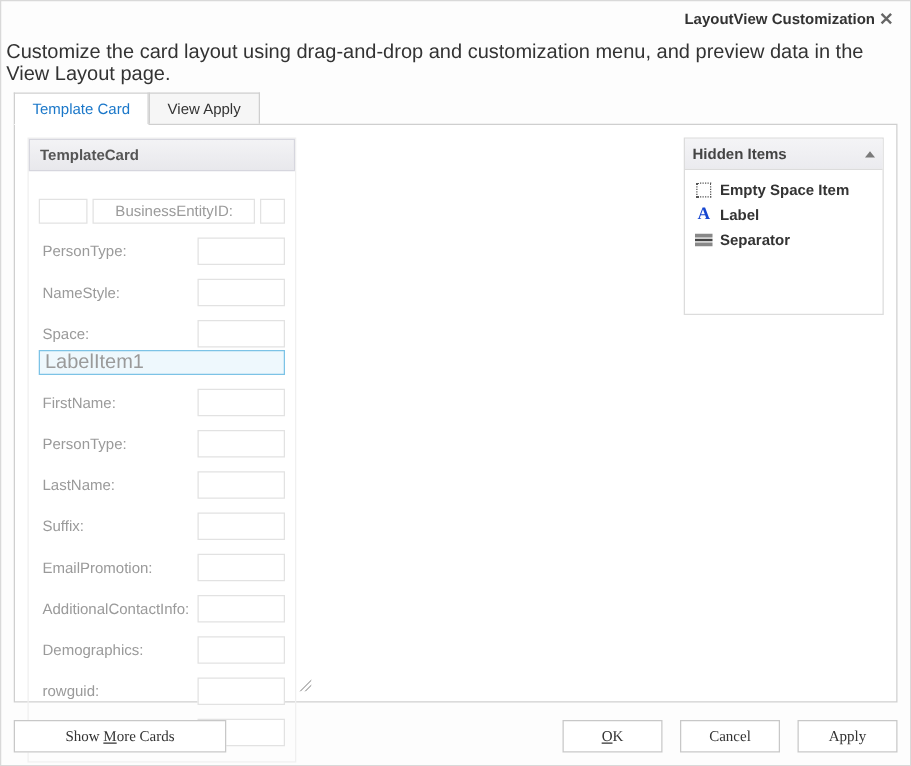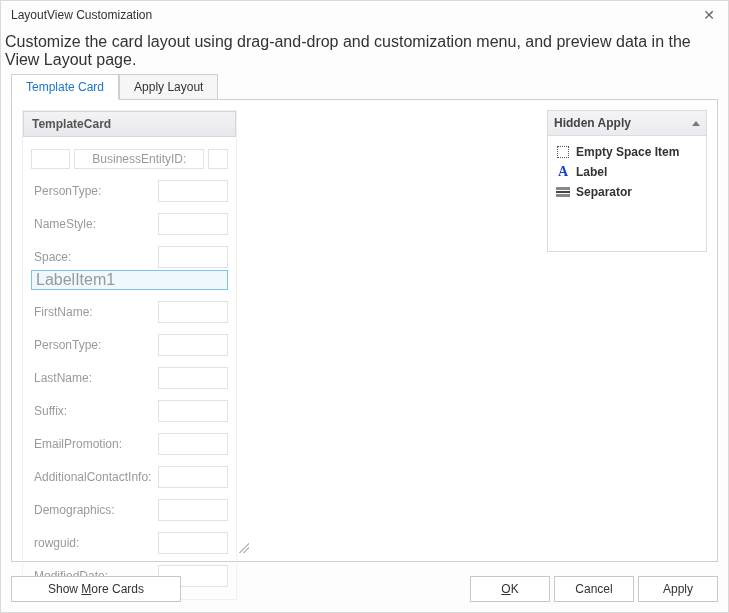--- a/index.html
+++ b/index.html
@@ -7,23 +7,23 @@
   body {
     width:729px; height:613px;
     font-family: "Segoe UI", Tahoma, Arial, sans-serif;
     font-size:12px;
     color:#333;
     background:#fdfdfd;
     position:relative;
     border:1px solid #d9d9d9;
   }
   .titlebar {
-    display:flex; align-items:center; justify-content:space-between;
+    display:flex; align-items:center; justify-content:flex-end;
     padding:6px 10px 6px 10px;
-    font-weight:normal;
+    font-weight:bold;
     font-size:12px;
   }
   .close-x {
     font-size:14px; color:#666; cursor:pointer;
     width:18px; text-align:center;
   }
   .instructions {
     padding:4px 10px 10px 4px;
     font-size:16px;
     color:#333;
@@ -69,21 +69,21 @@
     width:215px;
     border:1px solid #f0f0f0;
   }
   .card-header {
     background:linear-gradient(#f3f3f5,#e8e8ec);
     border:1px solid #d6d6de;
     padding:5px 8px;
     font-weight:bold;
     color:#555;
     font-size:12px;
-    margin-bottom:12px;
+    margin-bottom:22px;
   }
   .card-body {
     padding:0 8px 10px 8px;
   }
   .row0 {
     display:flex; gap:4px; margin-bottom:4px;
   }
   .row0 .chip {
     border:1px solid #e2e2e2; background:#fff; height:20px;
   }
@@ -159,21 +159,21 @@
   }
   .icon-sep::before,.icon-sep::after{
     content:""; position:absolute; left:0; right:0; height:3px; background:#888;
   }
   .icon-sep::before{ top:2px; }
   .icon-sep::after{ bottom:2px; }
   .icon-sep .mid{ position:absolute; left:0; right:0; top:6px; height:2px; background:#444; }
 
   .footer {
     position:absolute; left:10px; right:10px; bottom:10px;
-    display:flex; align-items:flex-end; gap:4px;
+    display:flex; align-items:flex-end; gap:14px;font-family:Liberation Serif, serif;
   }
   .btn {
     border:1px solid #c8c8c8;
     background:#fff;
     height:26px;
     font-size:12px;
     display:flex; align-items:center; justify-content:center;
     cursor:pointer;
     padding:0 10px;
   }
@@ -187,21 +187,21 @@
 
 <div class="titlebar">
   <span>LayoutView Customization</span>
   <span class="close-x">✕</span>
 </div>
 <div class="instructions">Customize the card layout using drag-and-drop and customization menu, and preview data in the View Layout page.</div>
 
 <div class="content">
   <div class="tabs">
     <div class="tab active">Template Card</div>
-    <div class="tab">Apply Layout</div>
+    <div class="tab">View Apply</div>
   </div>
   <div class="tab-body">
     <div class="two-col">
       <div class="card-area">
         <div class="card">
           <div class="card-header">TemplateCard</div>
           <div class="card-body">
             <div class="row0">
               <div class="chip a"></div>
               <div class="chip b">BusinessEntityID:</div>
@@ -262,21 +262,21 @@
               </div>
           </div>
         </div>
         <div class="resize-grip"></div>
       </div>
 
       <div class="spacer-flex"></div>
 
       <div class="hidden-panel">
         <div class="hidden-header">
-          <span>Hidden Apply</span>
+          <span>Hidden Items</span>
           <span class="chev-up"></span>
         </div>
         <div class="hidden-list" id="hidden-list">
             <div class="hidden-item">
               <span class="icon-box">
                 <span class="icon-empty"></span>
               </span>
               <span>Empty Space Item</span>
             </div>
             <div class="hidden-item">

